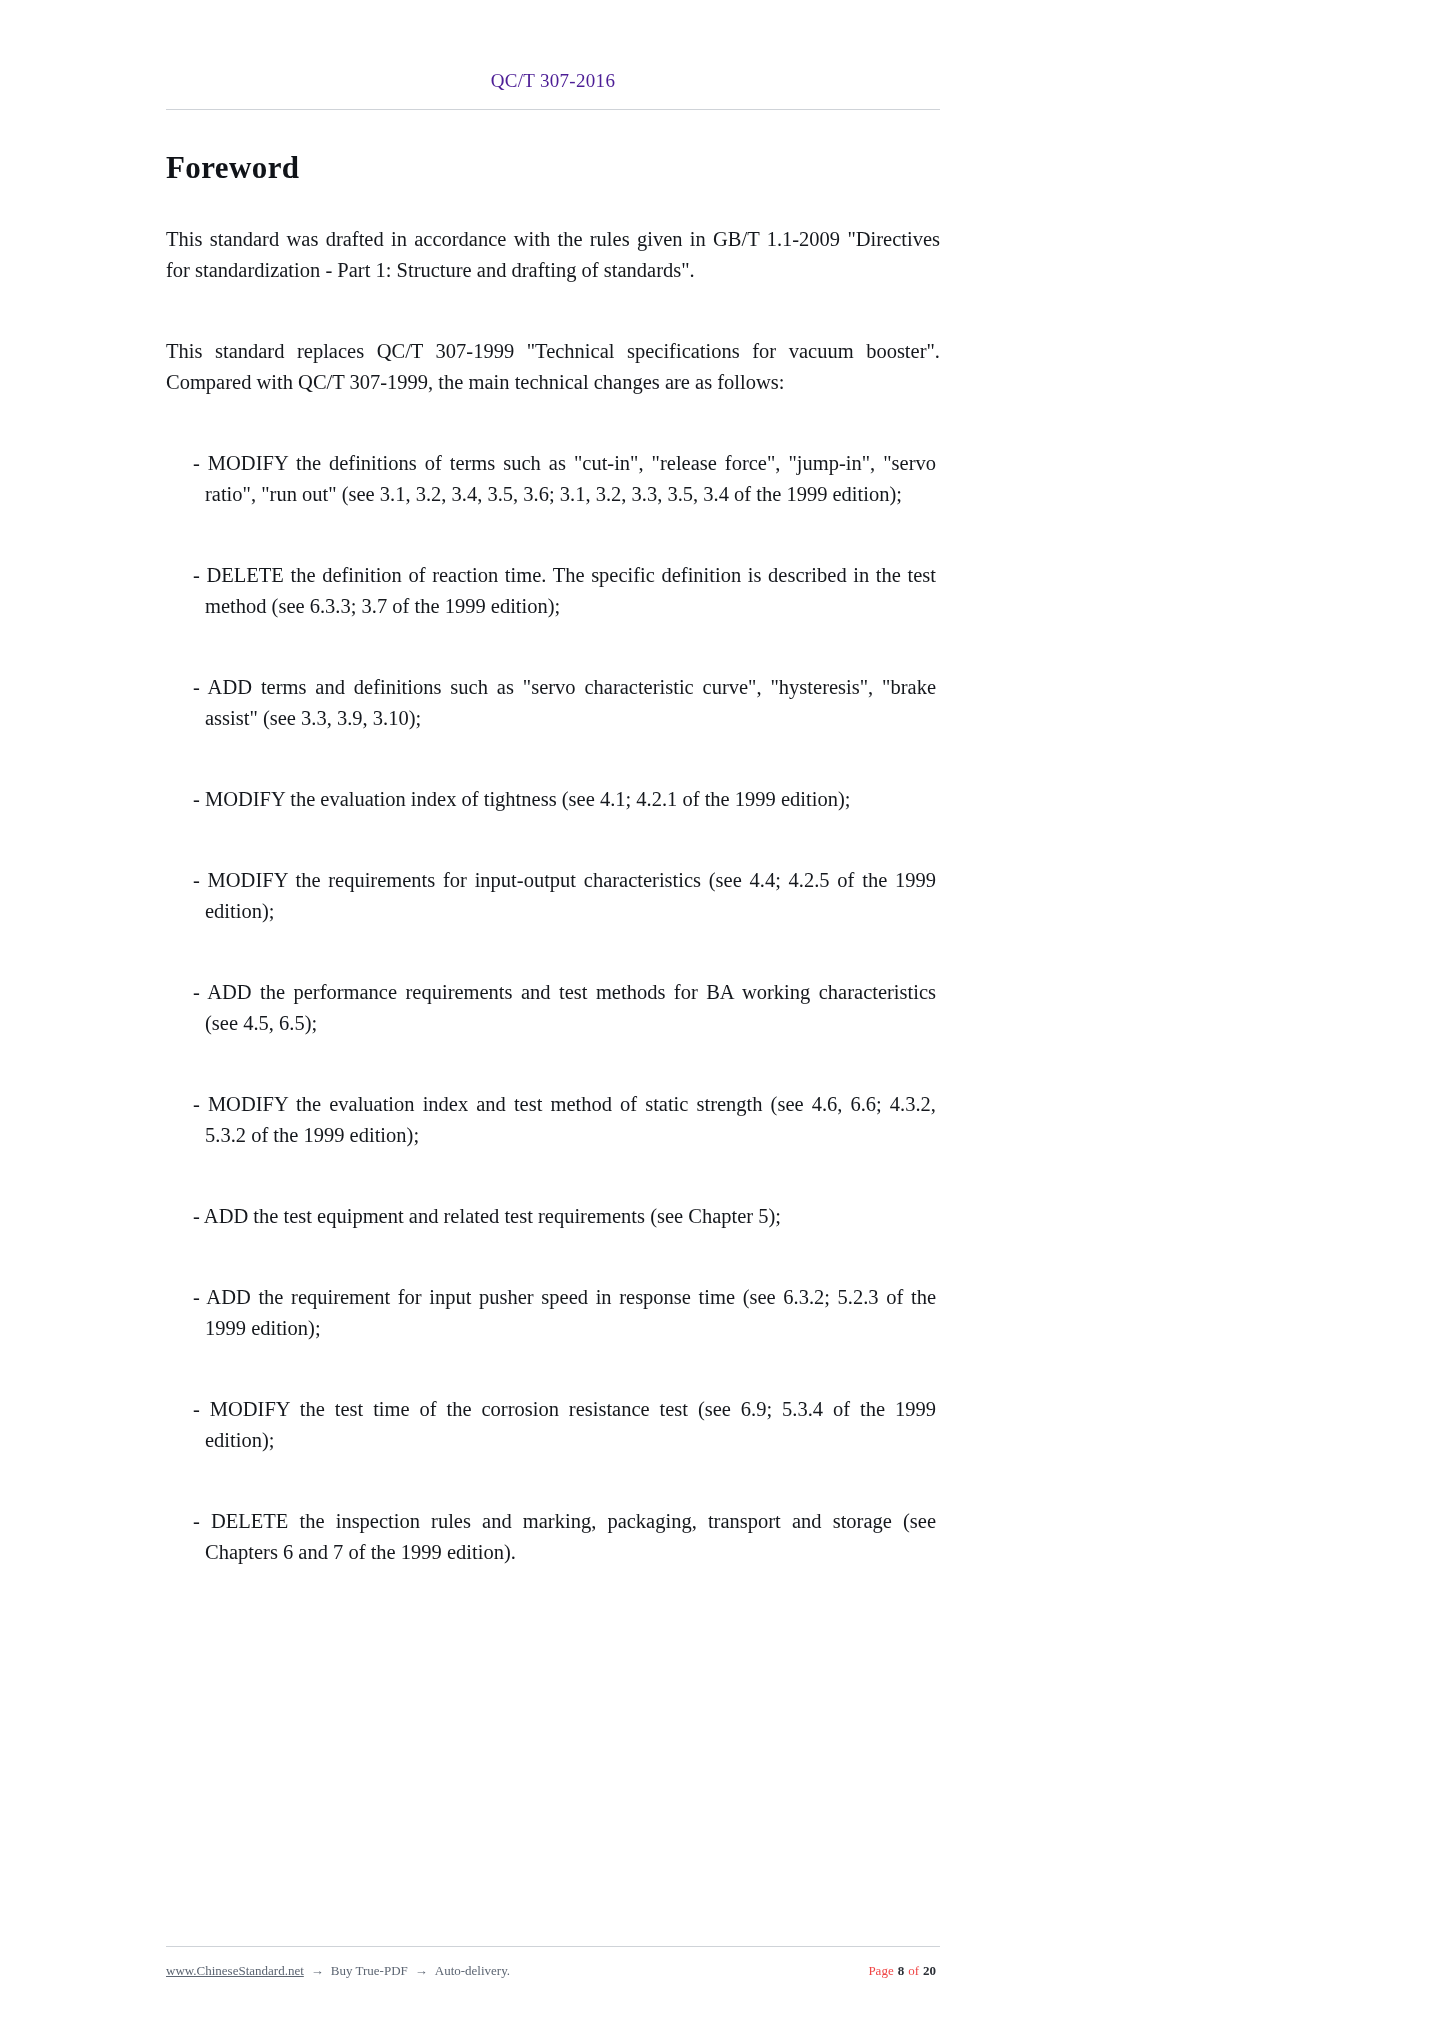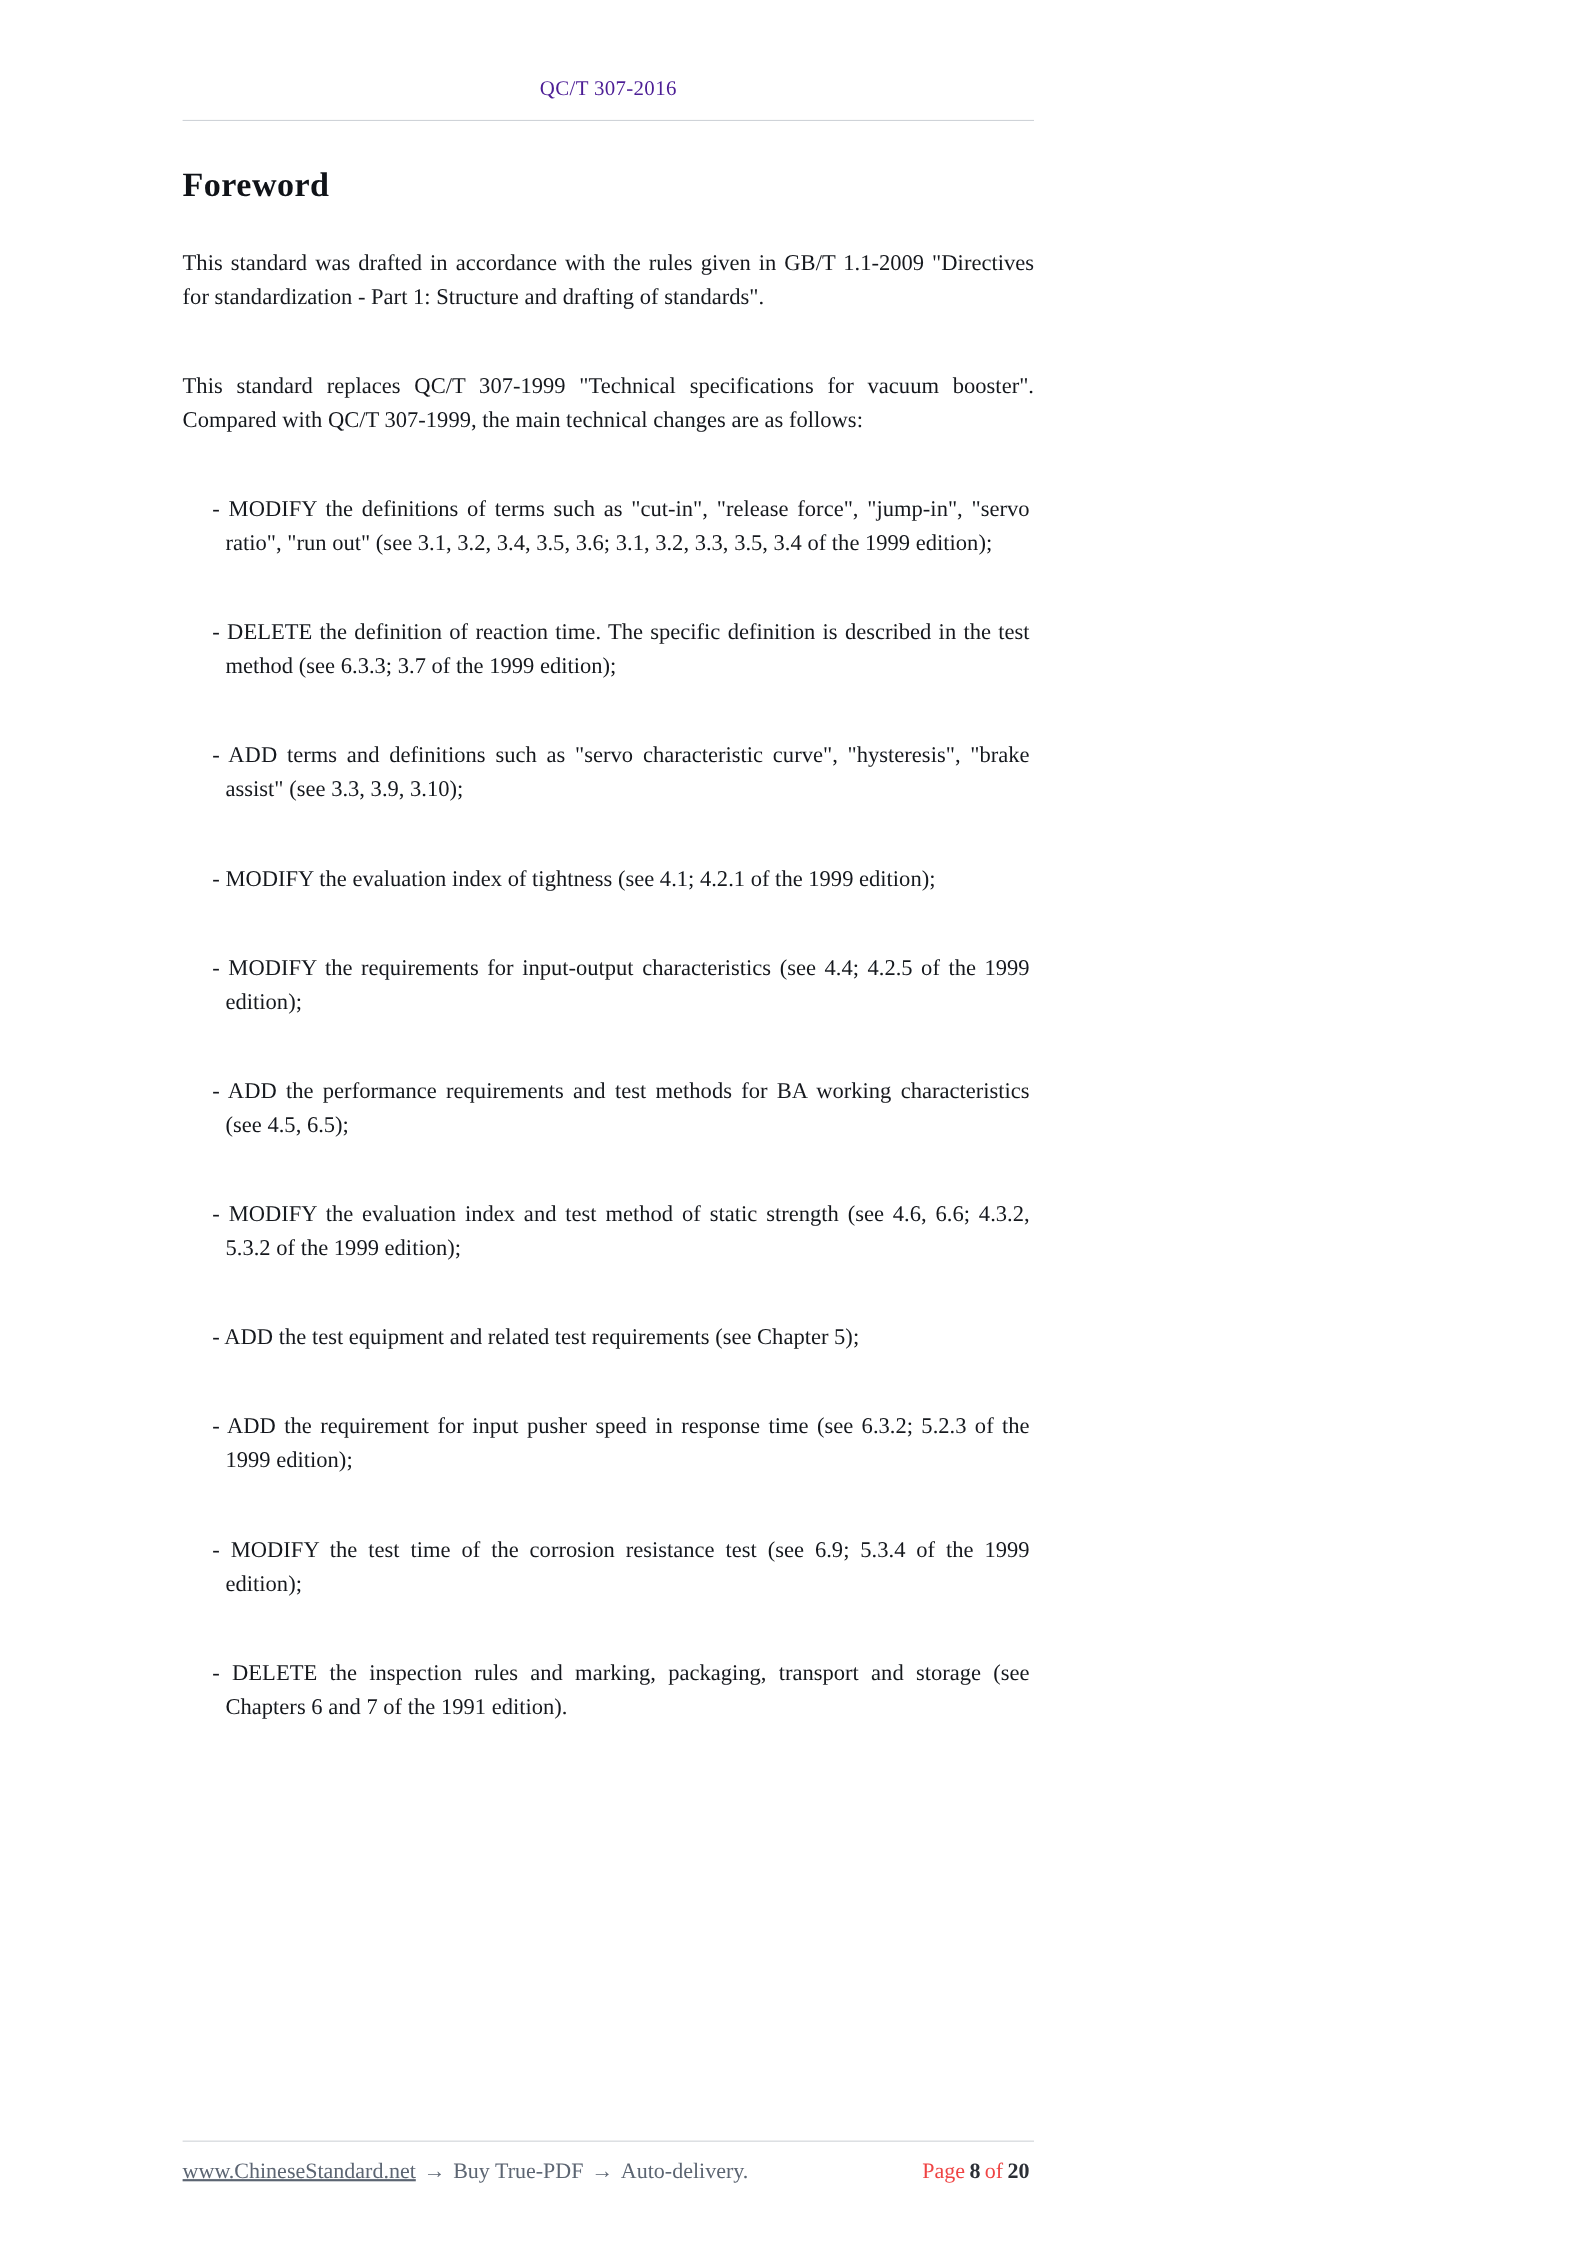--- a/index.html
+++ b/index.html
@@ -74,21 +74,21 @@
     margin: 0;
   }
   .footer-row {
     position: absolute;
     left: 166px;
     top: 1963px;
     width: 774px;
     display: flex;
     justify-content: space-between;
     align-items: baseline;
-    font-size: 20px;
+    font-size: 13px;
     color: #5c6572;
   }
   .footer-left a {
     color: #5c6572;
     text-decoration: underline;
     cursor: pointer;
   }
   .footer-left .arrow {
     margin: 0 7px;
     color: #5c6572;
@@ -120,21 +120,21 @@
       <p class="item">- MODIFY the definitions of terms such as "cut-in", "release force", "jump-in", "servo ratio", "run out" (see 3.1, 3.2, 3.4, 3.5, 3.6; 3.1, 3.2, 3.3, 3.5, 3.4 of the 1999 edition);</p>
       <p class="item">- DELETE the definition of reaction time. The specific definition is described in the test method (see 6.3.3; 3.7 of the 1999 edition);</p>
       <p class="item">- ADD terms and definitions such as "servo characteristic curve", "hysteresis", "brake assist" (see 3.3, 3.9, 3.10);</p>
       <p class="item">- MODIFY the evaluation index of tightness (see 4.1; 4.2.1 of the 1999 edition);</p>
       <p class="item">- MODIFY the requirements for input-output characteristics (see 4.4; 4.2.5 of the 1999 edition);</p>
       <p class="item">- ADD the performance requirements and test methods for BA working characteristics (see 4.5, 6.5);</p>
       <p class="item">- MODIFY the evaluation index and test method of static strength (see 4.6, 6.6; 4.3.2, 5.3.2 of the 1999 edition);</p>
       <p class="item">- ADD the test equipment and related test requirements (see Chapter 5);</p>
       <p class="item">- ADD the requirement for input pusher speed in response time (see 6.3.2; 5.2.3 of the 1999 edition);</p>
       <p class="item">- MODIFY the test time of the corrosion resistance test (see 6.9; 5.3.4 of the 1999 edition);</p>
-      <p class="item">- DELETE the inspection rules and marking, packaging, transport and storage (see Chapters 6 and 7 of the 1991 edition).</p>
+      <p class="item">- DELETE the inspection rules and marking, packaging, transport and storage (see Chapters 6 and 7 of the 1999 edition).</p>
     </div>
 
   </div>
 
   <hr class="footer-rule">
   <div class="footer-row">
     <div class="footer-left">
       <a>www.ChineseStandard.net</a><span class="arrow">→</span><span>Buy True-PDF</span><span class="arrow">→</span><span>Auto-delivery.</span>
     </div>
     <div class="footer-right">

